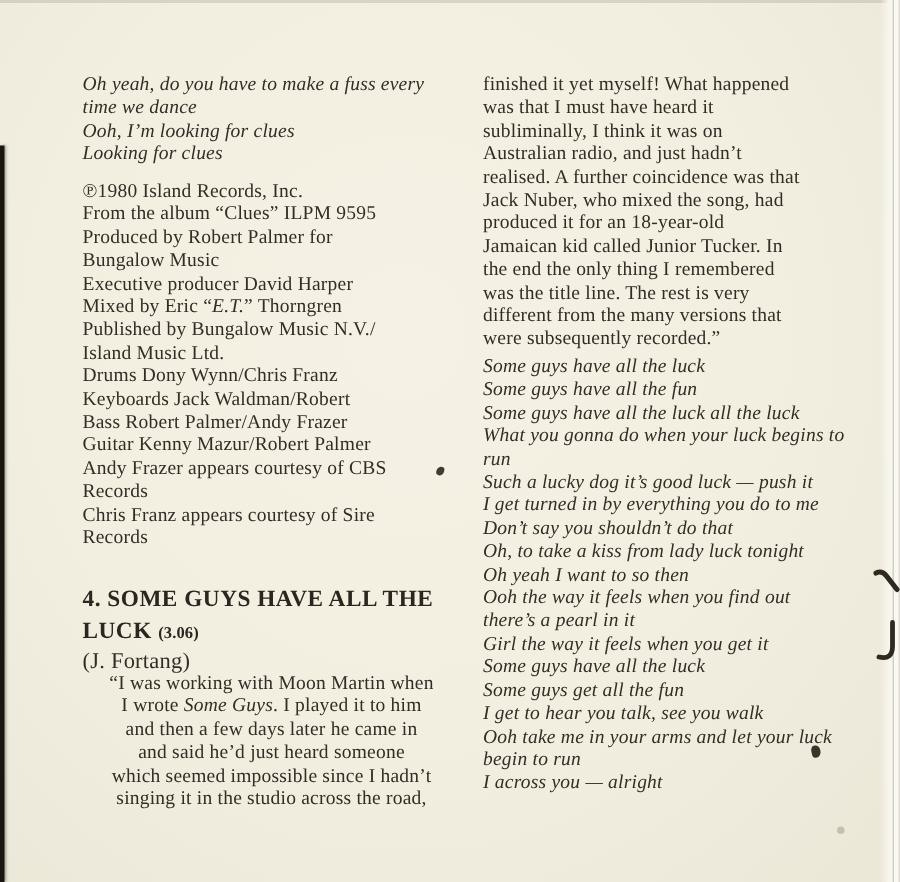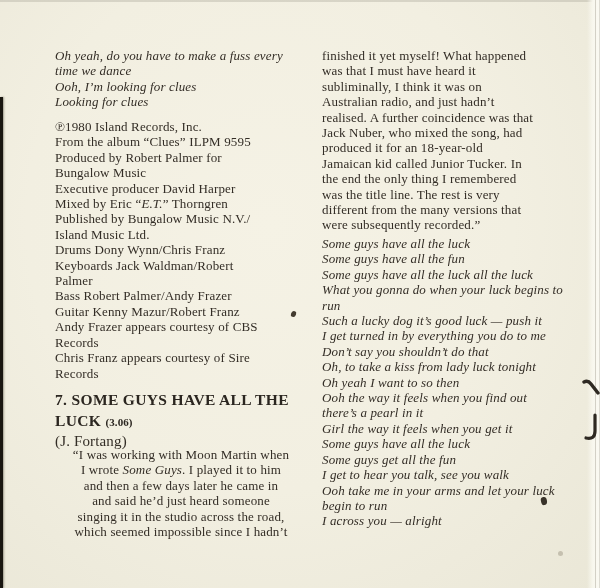--- a/index.html
+++ b/index.html
@@ -51,42 +51,41 @@
       <div class="line">℗1980 Island Records, Inc.</div>
       <div class="line">From the album “Clues” ILPM 9595</div>
       <div class="line">Produced by Robert Palmer for</div>
       <div class="line">Bungalow Music</div>
       <div class="line">Executive producer David Harper</div>
       <div class="line"><span>Mixed by Eric “</span><span class="i">E.T.</span><span>” Thorngren</span></div>
       <div class="line">Published by Bungalow Music N.V./</div>
       <div class="line">Island Music Ltd.</div>
       <div class="line">Drums Dony Wynn/Chris Franz</div>
       <div class="line">Keyboards Jack Waldman/Robert</div>
-      <div class="line">Palmer</div>
       <div class="line">Bass Robert Palmer/Andy Frazer</div>
-      <div class="line">Guitar Kenny Mazur/Robert Franz</div>
+      <div class="line">Guitar Kenny Mazur/Robert Palmer</div>
       <div class="line">Andy Frazer appears courtesy of CBS</div>
       <div class="line">Records</div>
       <div class="line">Chris Franz appears courtesy of Sire</div>
       <div class="line">Records</div>
     </div>
 
   <div class="block" style="left:55px;top:389px;width:260px;">
-    <div class="h-line1">7. SOME GUYS HAVE ALL THE</div>
+    <div class="h-line1">4. SOME GUYS HAVE ALL THE</div>
     <div class="h-line2"><span>LUCK </span><span class="h-dur">(3.06)</span></div>
     <div class="h-writer">(J. Fortang)</div>
   </div>
 
   <div class="block" style="left:55px;top:447px;width:252px;text-align:center;">
       <div class="line">“I was working with Moon Martin when</div>
       <div class="line"><span>I wrote </span><span class="i">Some Guys</span><span>. I played it to him</span></div>
       <div class="line">and then a few days later he came in</div>
       <div class="line">and said he’d just heard someone</div>
+      <div class="line">which seemed impossible since I hadn’t</div>
       <div class="line">singing it in the studio across the road,</div>
-      <div class="line">which seemed impossible since I hadn’t</div>
     </div>
 
   <div class="block" style="left:322px;top:48px;width:256px;">
       <div class="line">finished it yet myself! What happened</div>
       <div class="line">was that I must have heard it</div>
       <div class="line">subliminally, I think it was on</div>
       <div class="line">Australian radio, and just hadn’t</div>
       <div class="line">realised. A further coincidence was that</div>
       <div class="line">Jack Nuber, who mixed the song, had</div>
       <div class="line">produced it for an 18-year-old</div>

